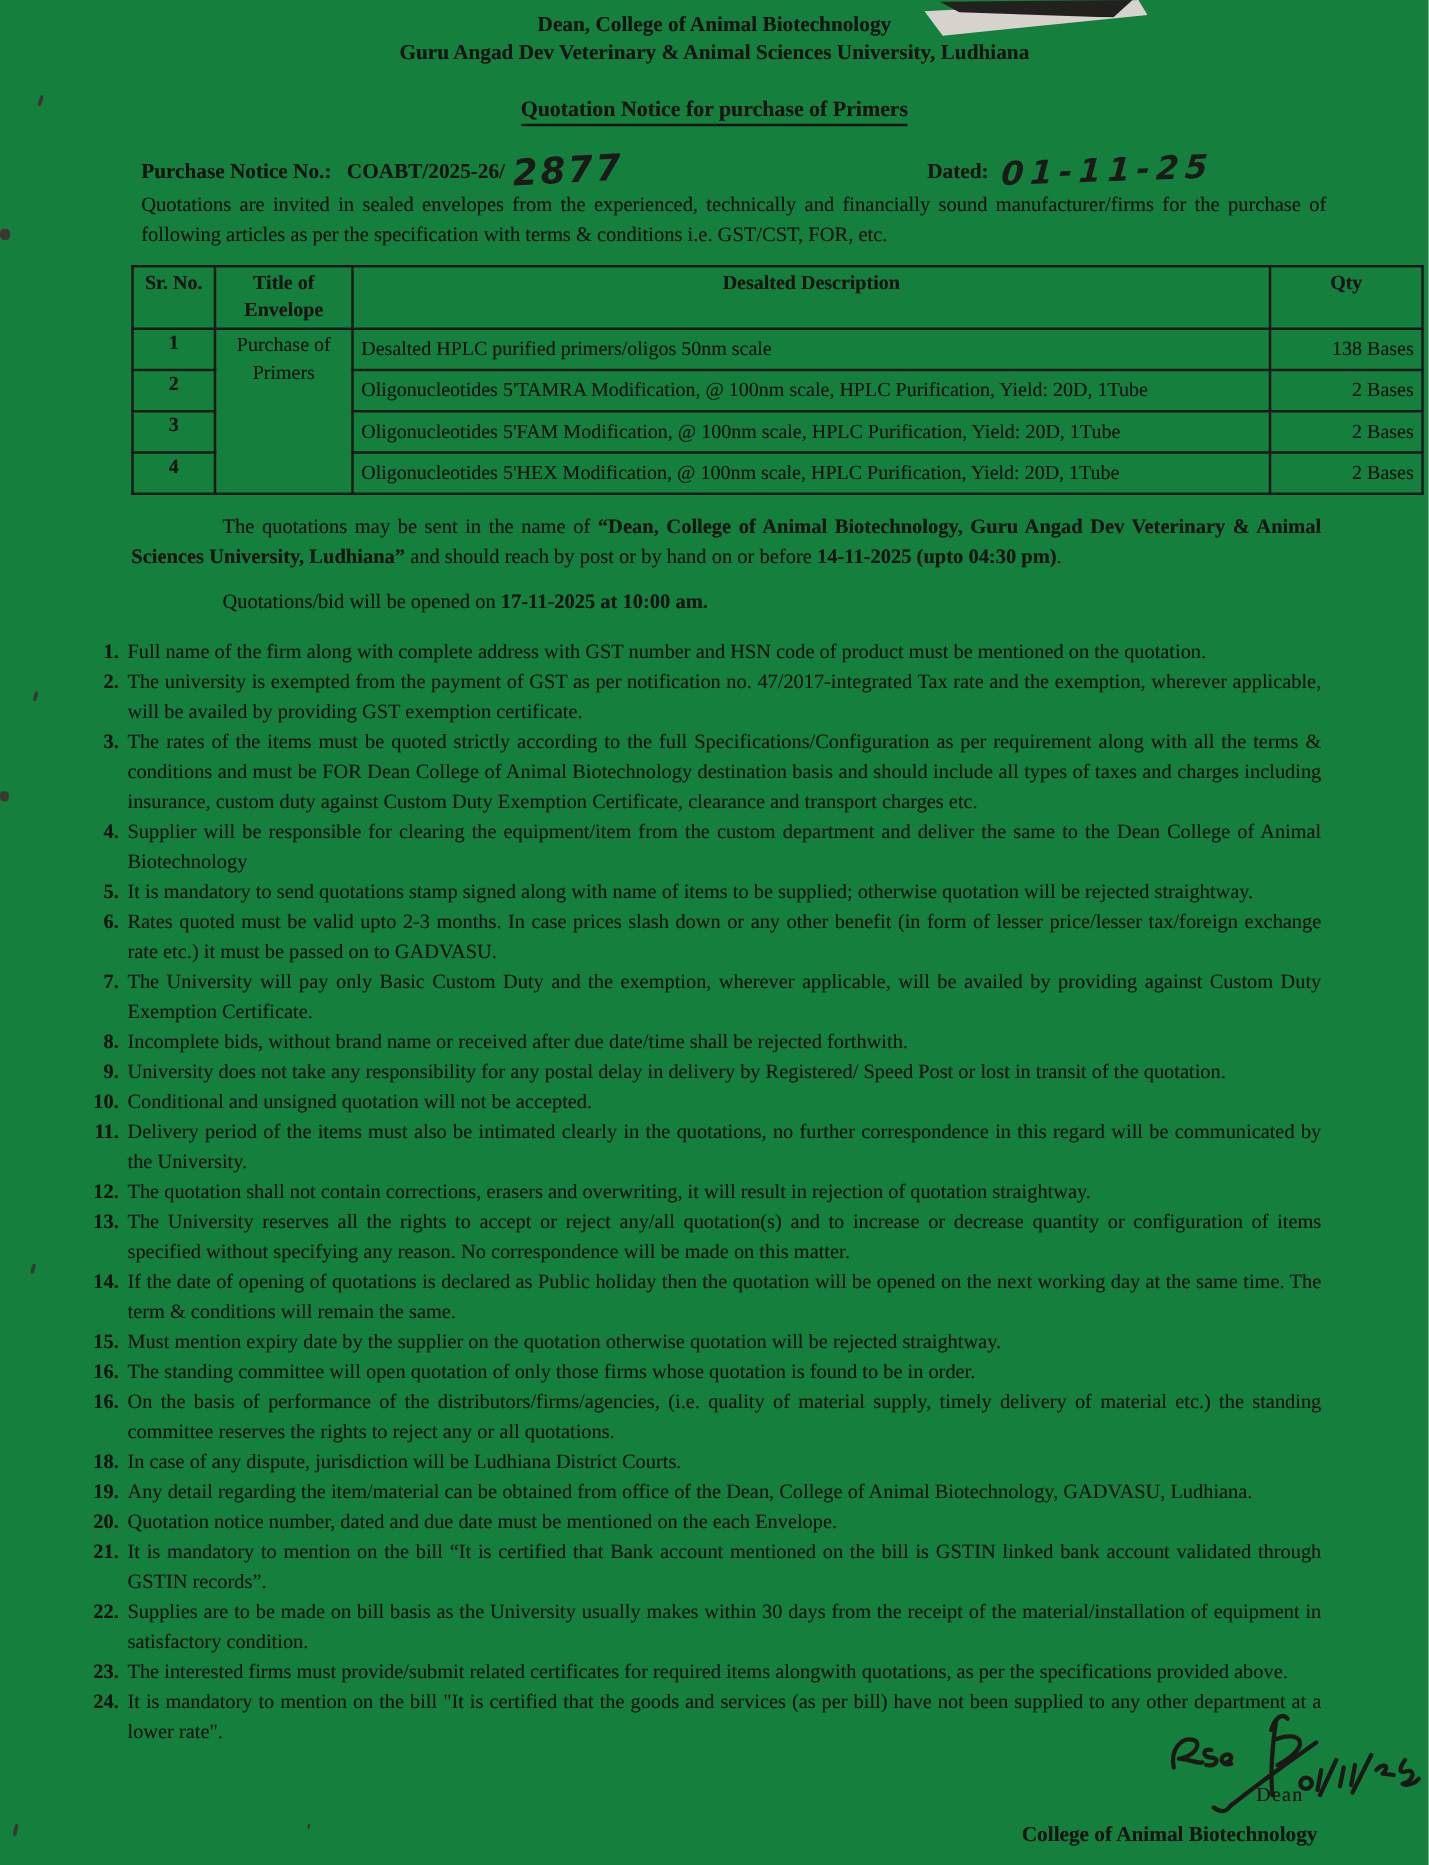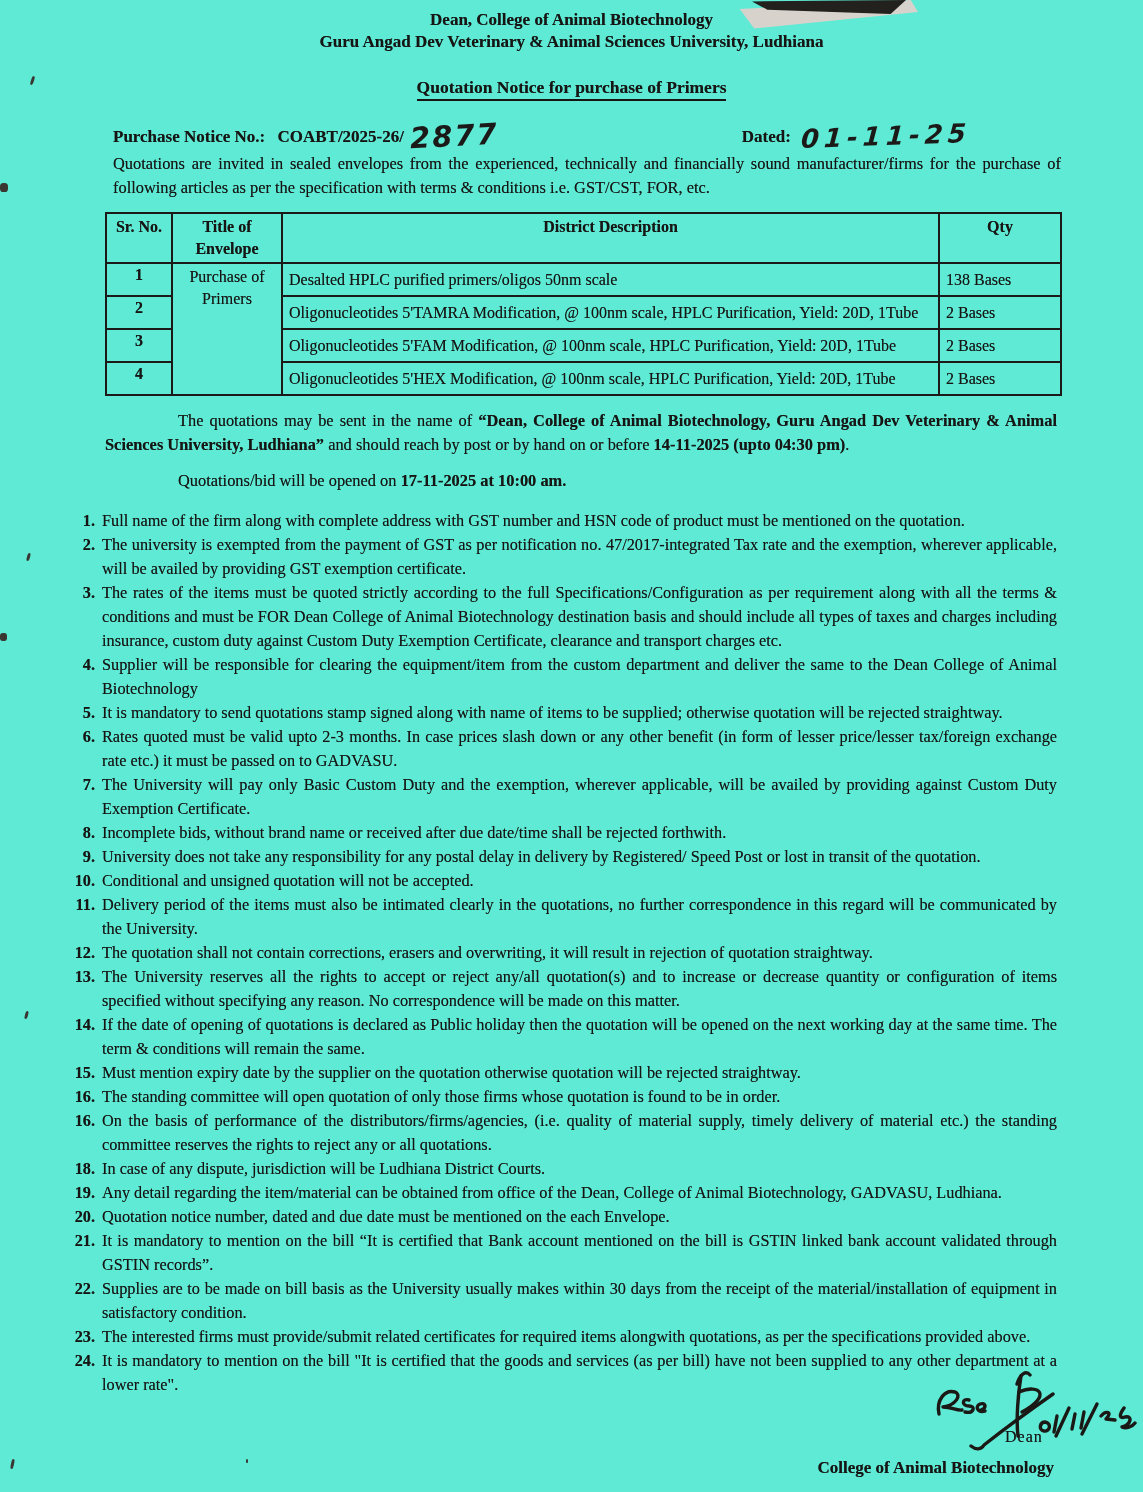--- a/index.html
+++ b/index.html
@@ -1,20 +1,20 @@
 <!DOCTYPE html>
 <html><head>
 <meta charset="utf-8">
 <style>
   html,body{margin:0;padding:0;background:#ffffff;}
   .page{
     position:relative;
     width:1143px;height:1492px;
     margin:0 auto;
-    background:#5eead4;
+    background:#15803d;
     font-family:"Liberation Serif", serif;
     color:#161514;
     overflow:hidden;
     text-shadow:0 0 0.35px rgba(20,18,16,0.55);
   }
   
   .corner-light{position:absolute;left:736px;top:0;width:182px;height:30px;background:#d7d3cc;
     clip-path:polygon(2% 30%,96% 0,100% 40%,10% 95%);}
   .corner-dark{position:absolute;left:752px;top:0;width:154px;height:14px;background:#23211e;
     clip-path:polygon(0 10%,100% 0,90% 100%,10% 70%);}
@@ -29,31 +29,31 @@
     justify-content:space-between;align-items:baseline;font-size:17px;}
   .notice-left,.notice-right{white-space:nowrap;}
   .bold{font-weight:bold;}
   .hand{font-family:"DejaVu Sans",sans-serif;font-style:italic;font-weight:bold;
     display:inline-block;text-shadow:none;color:#1b1a18;}
   .hand-no{font-size:29px;letter-spacing:2px;transform:rotate(-3deg);margin-left:6px;position:relative;top:4px;}
   .hand-date{font-size:26px;letter-spacing:5px;transform:rotate(-2deg) skewX(-6deg);margin-left:10px;position:relative;top:3px;}
   
   .intro{margin:1px 82px 0 113px;font-size:16.4px;line-height:24px;text-align:justify;}
   
-  table.items{border-collapse:collapse;margin:12px 0 0 105px;width:957px;
+  table.items{border-collapse:collapse;margin:12px 0 0 105px;width:1034px;
     font-size:16px;border-radius:24px;}
   table.items th,table.items td{border:2.2px solid #1b1a18;padding:2px 6px;vertical-align:top;}
   table.items th{font-weight:bold;text-align:center;line-height:22px;}
   th.col-sr{width:52px;}
   th.col-env{width:96px;}
   th.col-qty{width:108px;}
   td.sr{text-align:center;font-weight:bold;}
   td.env{text-align:center;line-height:22px;padding-top:4px;}
   td.desc{padding-left:12px;line-height:27px;}
-  td.qty{text-align:left;line-height:27px;}
+  td.qty{text-align:right;line-height:27px;}
   tr.item-row{height:30px;}
   tr.head-row{height:46px;}
   
   .dispatch{margin:13px 86px 0 105px;font-size:16.4px;line-height:24px;text-align:justify;text-indent:73px;}
   .opening{margin:12px 86px 16px 178px;font-size:16.4px;line-height:24px;}
   
   .terms{margin:9px 86px 0 52px;font-size:16.3px;line-height:24px;}
   .term{display:flex;}
   .term .num{flex:0 0 43px;text-align:right;font-weight:bold;}
   .term .txt{flex:1;margin-left:7px;text-align:justify;}
@@ -99,21 +99,21 @@
     </div>
   </div>
 
   <div class="intro">Quotations are invited  in sealed envelopes from the experienced, technically and financially sound manufacturer/firms for the purchase of following articles as per the specification with terms &amp; conditions i.e. GST/CST, FOR, etc.</div>
 
   <table class="items">
     <tbody>
         <tr class="head-row">
       <th class="col-sr">Sr. No.</th>
       <th class="col-env">Title of Envelope</th>
-      <th>District Description</th>
+      <th>Desalted Description</th>
       <th class="col-qty">Qty</th>
     </tr>
     <tr class="item-row">
       <td class="sr">1</td>
       <td class="env" rowspan="4">Purchase of Primers</td>
       <td class="desc">Desalted HPLC purified primers/oligos 50nm scale</td>
       <td class="qty">138 Bases</td>
     </tr>
     <tr class="item-row">
       <td class="sr">2</td>

